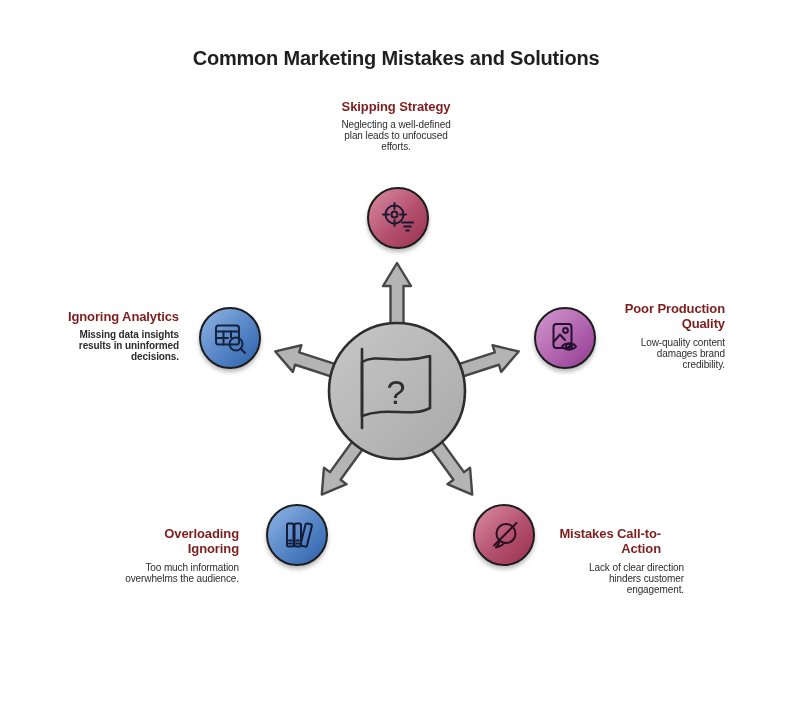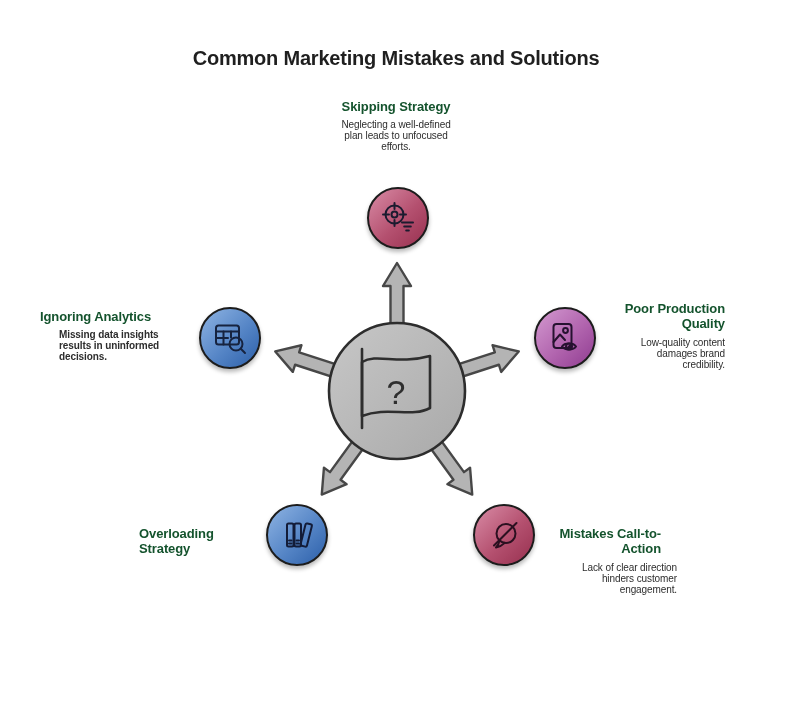--- a/index.html
+++ b/index.html
@@ -20,38 +20,38 @@
   .badge.rose  {background:linear-gradient(135deg,#d98ca6 0%,#b4506f 55%,#97304f 100%);}
   .badge.purple{background:linear-gradient(135deg,#d49ad0 0%,#b164ae 55%,#8f3c90 100%);}
   .badge.blue  {background:linear-gradient(135deg,#8fb4e3 0%,#5585c6 55%,#2c5fa9 100%);}
   .pos-icon-top{left:367px;top:187px;}
   .pos-icon-left{left:199px;top:307px;}
   .pos-icon-right{left:534px;top:307px;}
   .pos-icon-bl{left:266px;top:504px;}
   .pos-icon-br{left:473px;top:504px;}
   
   .node-text{position:absolute;}
-  .node-text .heading{font-size:13px;font-weight:700;color:#14532d;line-height:1.18;margin-bottom:5px;letter-spacing:-0.1px;}
+  .node-text .heading{font-size:13px;font-weight:700;color:#7f1d1d;line-height:1.18;margin-bottom:5px;letter-spacing:-0.1px;}
   .node-text .desc{font-size:10px;color:#2d2d2d;line-height:1.1;letter-spacing:-0.1px;}
   .t-center{text-align:center;}
-  .t-right{text-align:left;}
+  .t-right{text-align:right;}
   .t-left{text-align:right;}
   .pos-text-top{left:310px;top:99px;width:172px;}
   .pos-text-top .desc{max-width:122px;margin:0 auto;}
   .pos-text-left{left:40px;top:309px;width:139px;}
   .pos-text-left .desc{max-width:120px;margin-left:auto;font-weight:bold;}
   .pos-text-right{left:613px;top:301px;width:130px;}
   .pos-text-right .heading{max-width:112px;}
   .pos-text-right .desc{max-width:112px;}
   .pos-text-bl{left:69px;top:526px;width:170px;}
   .pos-text-bl .heading{max-width:100px;margin-left:auto;margin-right:0;margin-bottom:5px;}
   .pos-text-bl .desc{max-width:120px;margin-left:auto;}
   .pos-text-br{left:553px;top:526px;width:160px;}
   .pos-text-br .heading{max-width:108px;}
-  .pos-text-br .desc{max-width:124px;}
+  .pos-text-br .desc{max-width:124px;margin-left:7px;}
   
   .hub{position:absolute;left:247px;top:246px;width:300px;height:290px;}
   svg{display:block;}
 </style>
 </head>
 <body>
 
 <div id="canvas">
 
   <div class="title">Common Marketing Mistakes and Solutions</div>
@@ -138,21 +138,22 @@
     <svg width="34" height="34" viewBox="0 0 34 34">
       <g stroke="#2b1020" stroke-width="2" fill="none" stroke-linecap="round" stroke-linejoin="round">
         <circle cx="19" cy="15.5" r="9.5"></circle>
         <path d="M12.5 22.5 C 12 25.5 10.8 27.5 9 29.5 C 12.5 28.8 15.5 27.2 17.8 24.9"></path>
         <line x1="7" y1="27.5" x2="29.5" y2="5"></line>
       </g>
     </svg>
   </div>
 
   <div class="node-text t-right pos-text-bl">
-    <div class="heading">Overloading Strategy</div>
+    <div class="heading">Overloading Ignoring</div>
+    <div class="desc">Too much information overwhelms the audience.</div>
   </div>
   <div class="badge blue pos-icon-bl">
     <svg width="34" height="34" viewBox="0 0 34 34">
       <g stroke="#131c38" stroke-width="2" fill="none" stroke-linecap="round" stroke-linejoin="round">
         <rect x="7" y="5.5" width="6.5" height="23" rx="1.5"></rect>
         <rect x="14.5" y="5.5" width="6.5" height="23" rx="1.5"></rect>
         <g transform="rotate(14 26 17)">
             <rect x="23" y="5.5" width="6.5" height="23" rx="1.5"></rect>
           </g>
         <line x1="9" y1="22.5" x2="11.5" y2="22.5"></line>

